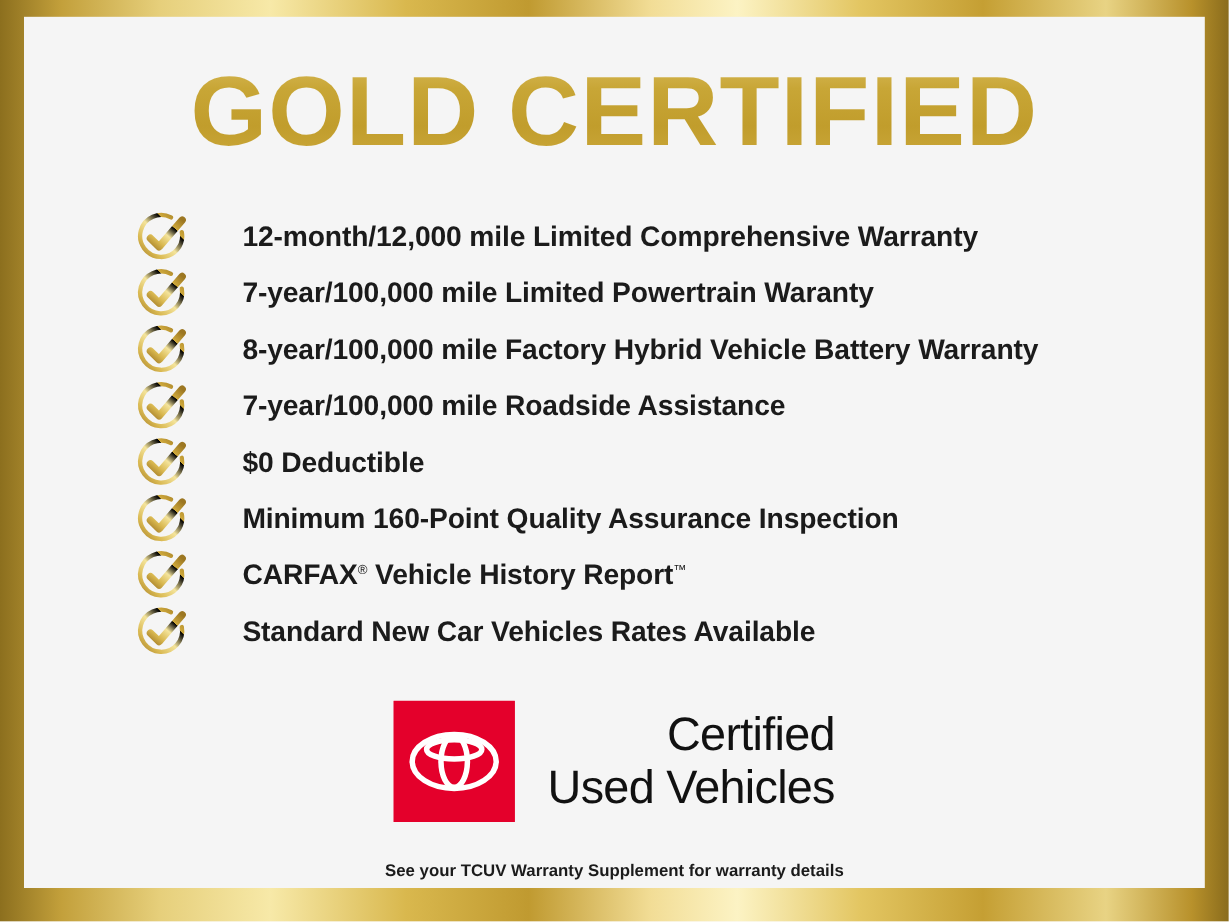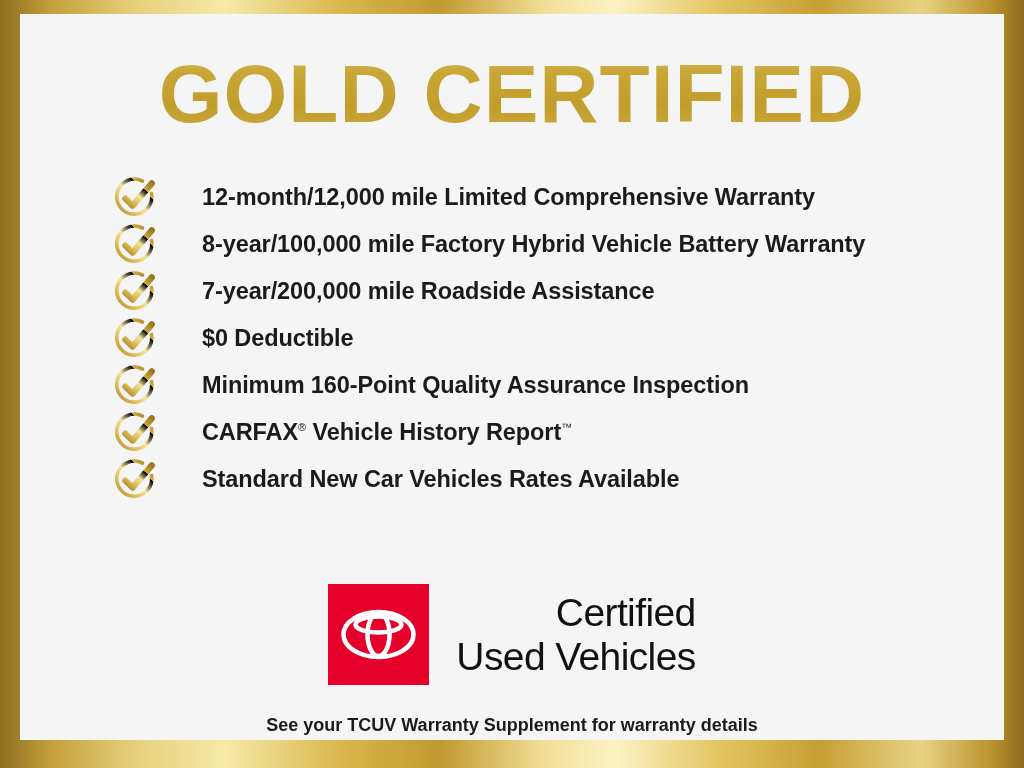--- a/index.html
+++ b/index.html
@@ -154,21 +154,21 @@
 
   
   .footnote {
     position: absolute;
     left: 0;
     right: 0;
     top: 701px;
     text-align: center;
     font-family: "Liberation Sans", sans-serif;
     font-weight: bold;
-    font-size: 18px;
+    font-size: 14px;
     line-height: 20px;
     color: #1b1b1b;
     letter-spacing: 0px;
     white-space: nowrap;
   }
 </style>
 </head>
 <body>
 
 <div class="badge-frame">
@@ -189,35 +189,42 @@
               <stop offset="73%" stop-color="#cfa93c"></stop>
                 <stop offset="100%" stop-color="#9c7722"></stop>
             </linearGradient>
           </defs>
           <path d="M30.5 6.2 A17.5 17.5 0 1 0 39.5 18.5" fill="none" stroke="url(#g1)" stroke-width="3.6" stroke-linecap="round"></path>
           <path d="M13.4 23.6 L20.6 30.6 L39.8 8.4" fill="none" stroke="url(#g1)" stroke-width="6.2" stroke-linecap="round" stroke-linejoin="round"></path>
         </svg>
         <span class="feature-text">12-month/12,000 mile Limited Comprehensive Warranty</span>
       </li>
 
+      <li class="feature-item">
+        <svg class="check-icon" viewBox="0 0 46 46">
+          <path d="M30.5 6.2 A17.5 17.5 0 1 0 39.5 18.5" fill="none" stroke="url(#g1)" stroke-width="3.6" stroke-linecap="round"></path>
+          <path d="M13.4 23.6 L20.6 30.6 L39.8 8.4" fill="none" stroke="url(#g1)" stroke-width="6.2" stroke-linecap="round" stroke-linejoin="round"></path>
+        </svg>
+        <span class="feature-text">7-year/100,000 mile Limited Powertrain Waranty</span>
+      </li>
 
       <li class="feature-item">
         <svg class="check-icon" viewBox="0 0 46 46">
           <path d="M30.5 6.2 A17.5 17.5 0 1 0 39.5 18.5" fill="none" stroke="url(#g1)" stroke-width="3.6" stroke-linecap="round"></path>
           <path d="M13.4 23.6 L20.6 30.6 L39.8 8.4" fill="none" stroke="url(#g1)" stroke-width="6.2" stroke-linecap="round" stroke-linejoin="round"></path>
         </svg>
         <span class="feature-text">8-year/100,000 mile Factory Hybrid Vehicle Battery Warranty</span>
       </li>
 
       <li class="feature-item">
         <svg class="check-icon" viewBox="0 0 46 46">
           <path d="M30.5 6.2 A17.5 17.5 0 1 0 39.5 18.5" fill="none" stroke="url(#g1)" stroke-width="3.6" stroke-linecap="round"></path>
           <path d="M13.4 23.6 L20.6 30.6 L39.8 8.4" fill="none" stroke="url(#g1)" stroke-width="6.2" stroke-linecap="round" stroke-linejoin="round"></path>
         </svg>
-        <span class="feature-text">7-year/200,000 mile Roadside Assistance</span>
+        <span class="feature-text">7-year/100,000 mile Roadside Assistance</span>
       </li>
 
       <li class="feature-item">
         <svg class="check-icon" viewBox="0 0 46 46">
           <path d="M30.5 6.2 A17.5 17.5 0 1 0 39.5 18.5" fill="none" stroke="url(#g1)" stroke-width="3.6" stroke-linecap="round"></path>
           <path d="M13.4 23.6 L20.6 30.6 L39.8 8.4" fill="none" stroke="url(#g1)" stroke-width="6.2" stroke-linecap="round" stroke-linejoin="round"></path>
         </svg>
         <span class="feature-text">$0 Deductible</span>
       </li>
 

